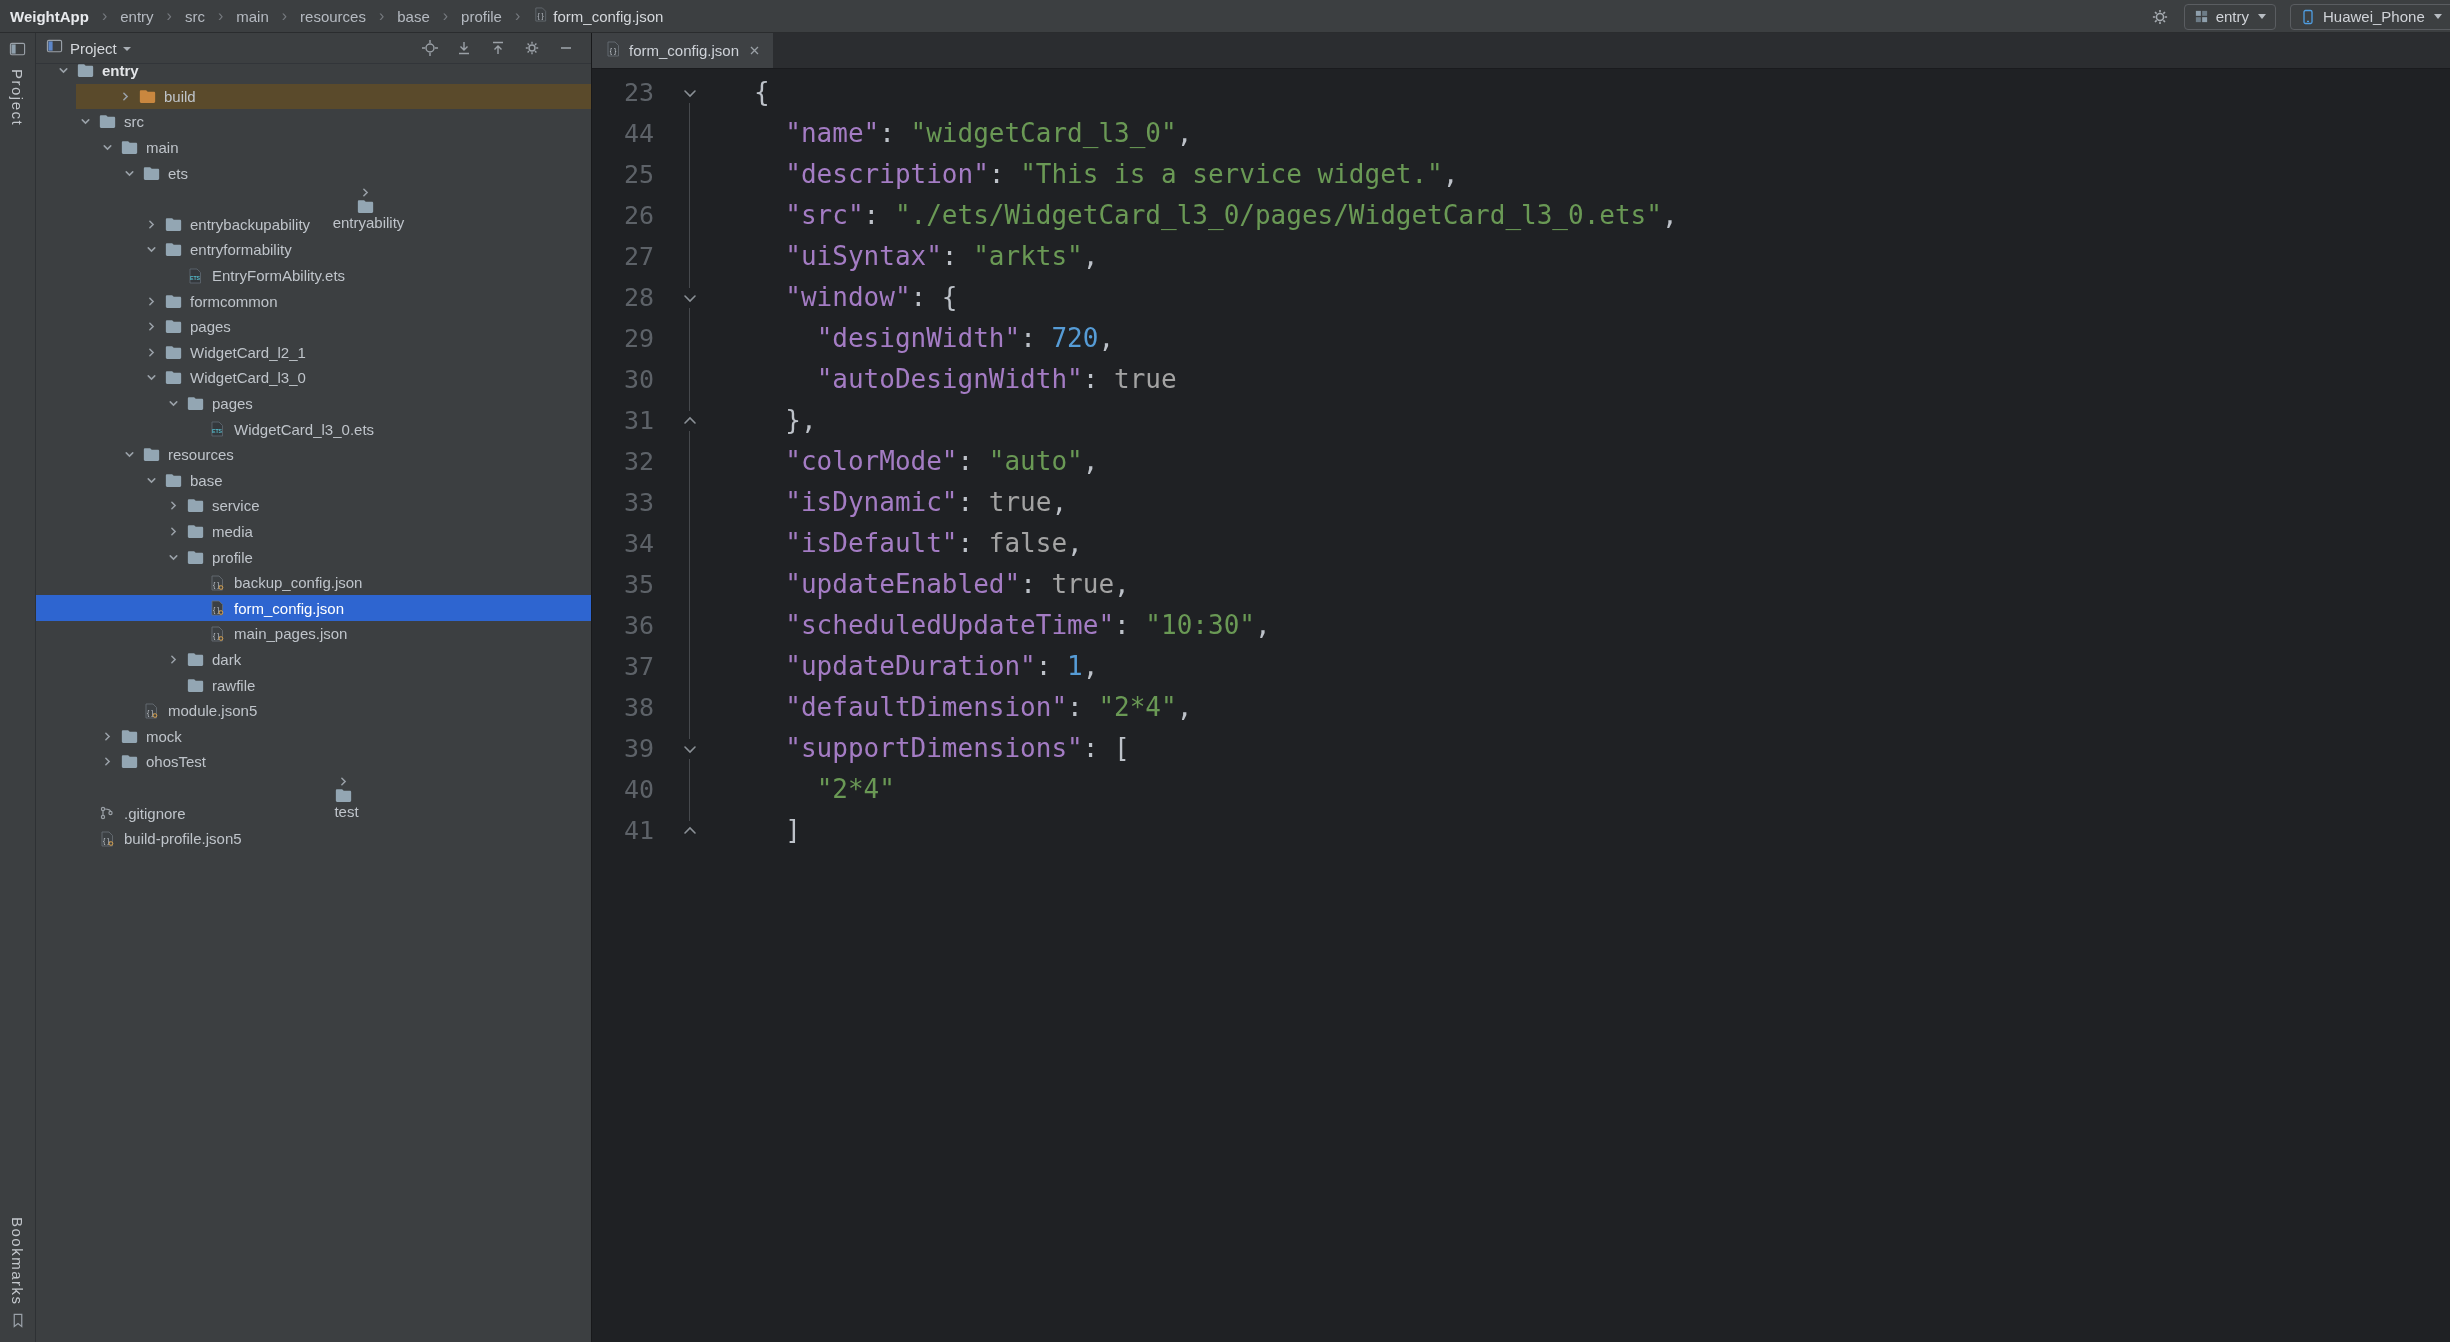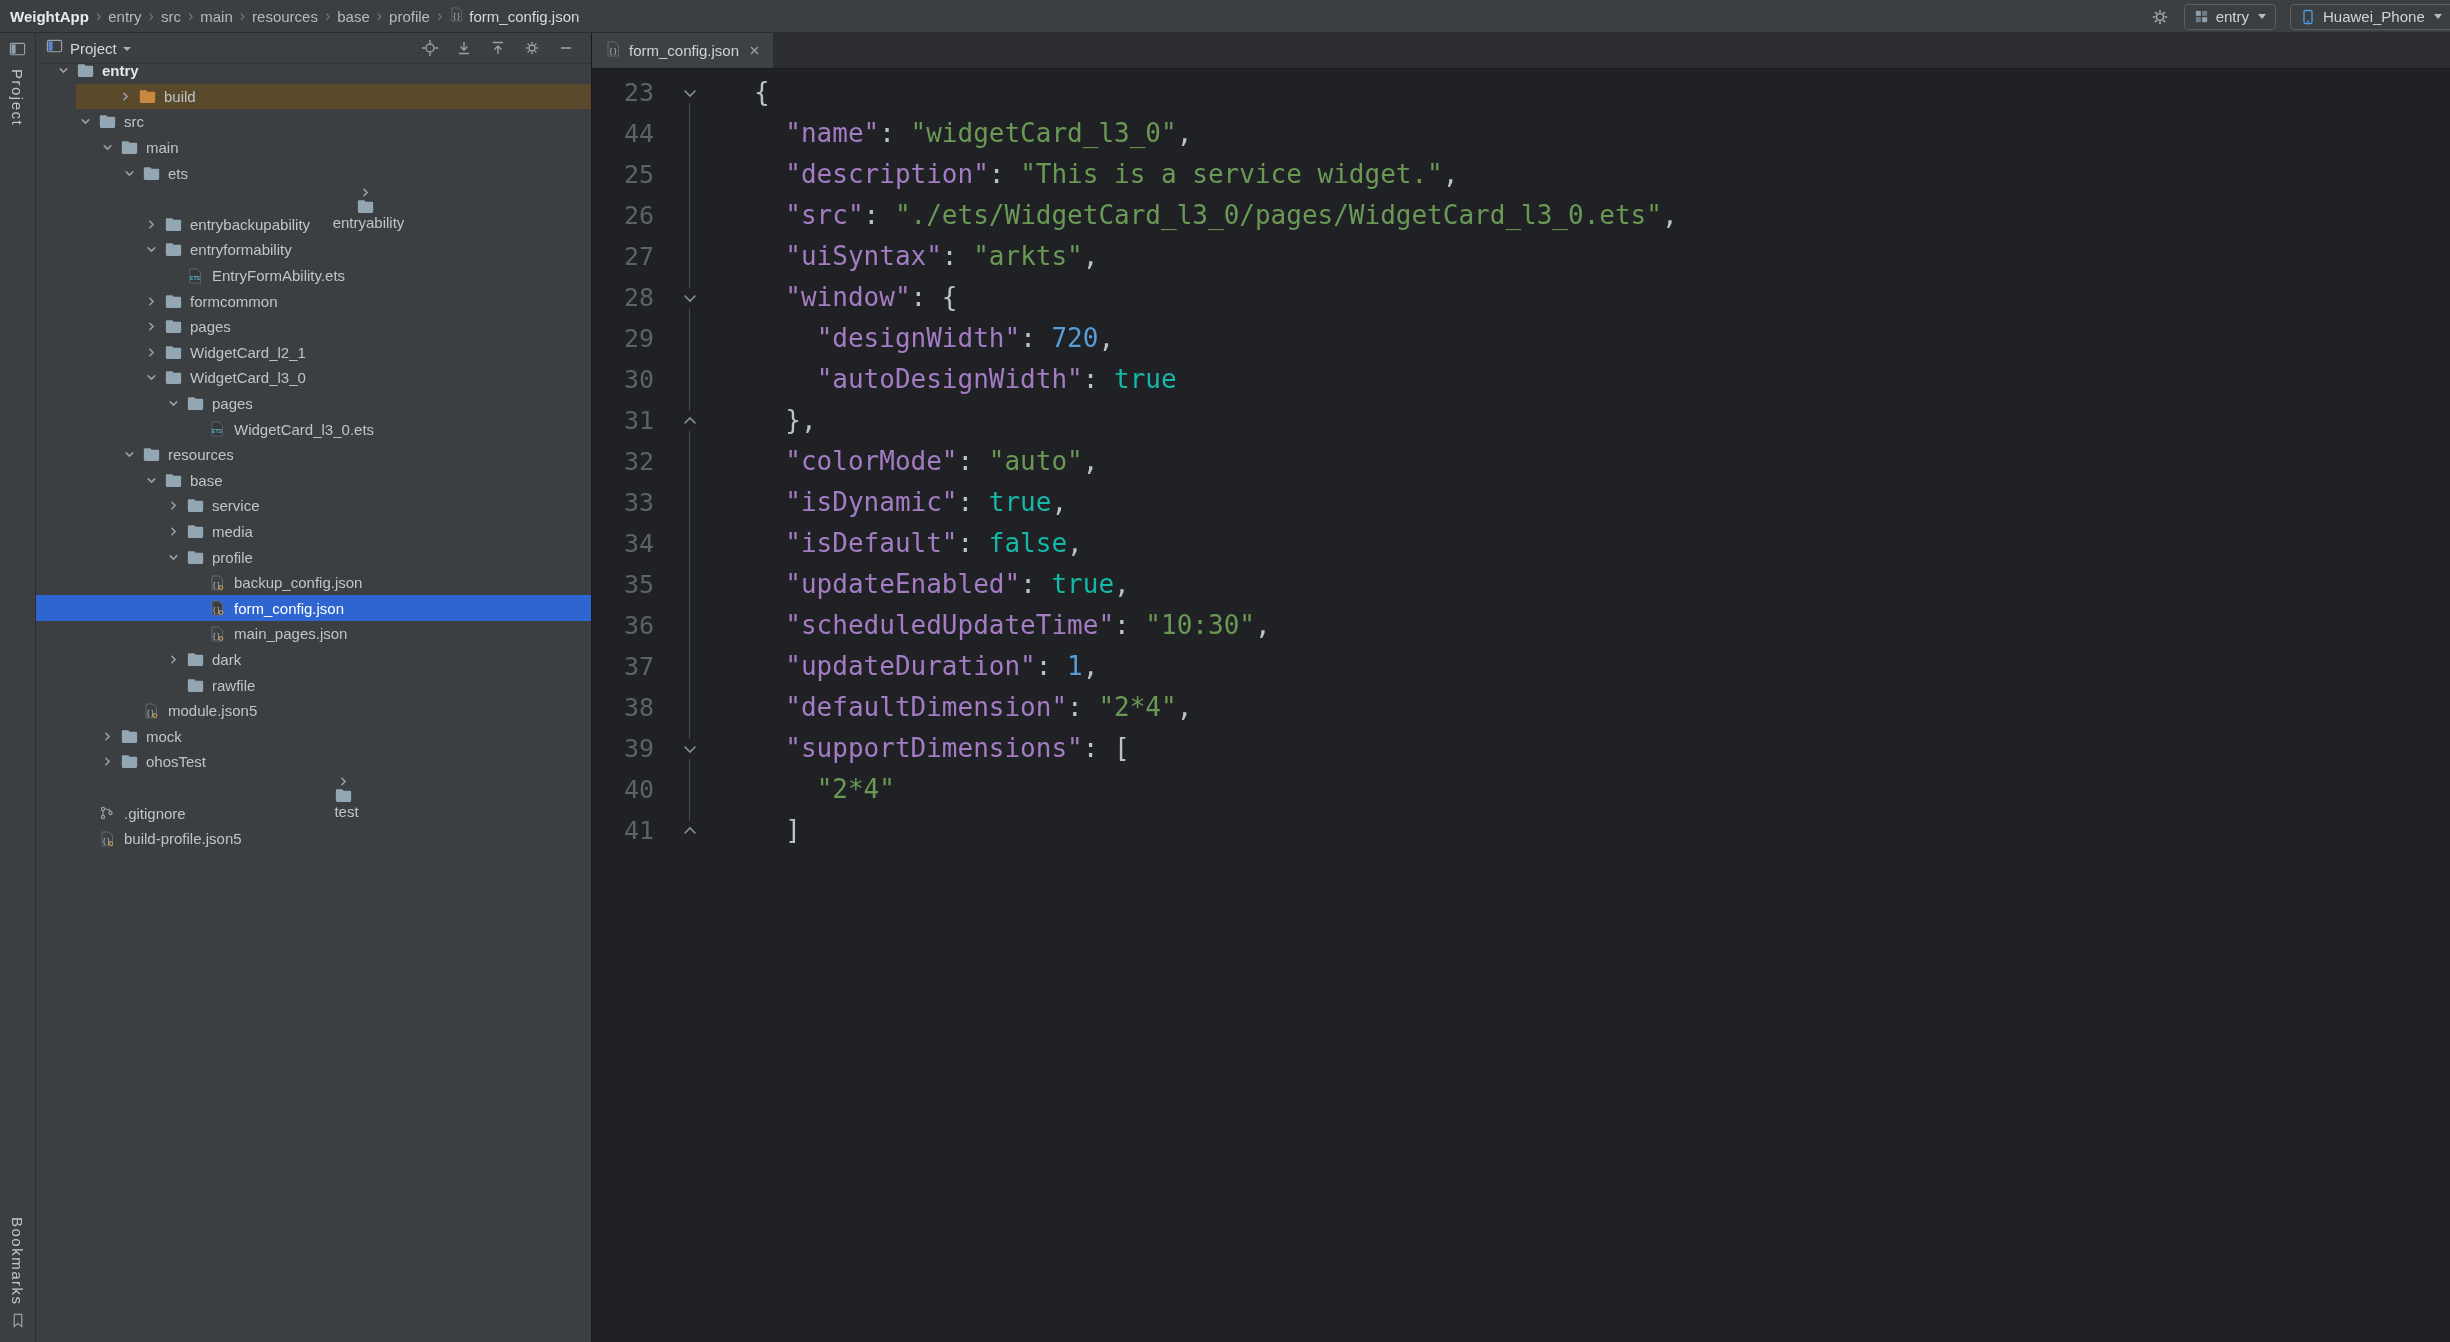--- a/index.html
+++ b/index.html
@@ -2,21 +2,21 @@
 <html><head>
 <meta charset="utf-8">
 <style>
   * { margin:0; padding:0; box-sizing:border-box; }
   html,body { width:2450px; height:1342px; overflow:hidden; background:#1f2124;
               font-family:"Liberation Sans", sans-serif; }
 
   
   #topbar { position:relative; height:33px; background:#3c3f41; border-bottom:1px solid #2a2c2e;
             display:flex; align-items:center; padding:0 10px; color:#b5bac1; font-size:15px; }
-  #crumbs { display:flex; align-items:center; gap:6px; white-space:nowrap; }
+  #crumbs { display:flex; align-items:center; gap:12px; white-space:nowrap; }
   .crumb { color:#b5bac1; }
   .crumb.app { color:#e8eaed; font-weight:bold; }
   .crumb-sep { color:#75797e; font-size:16px; padding:0 1px; }
   .crumb-file { display:flex; align-items:center; gap:5px; color:#d5d8dc; }
   #topbar-right { position:absolute; right:0; top:0; height:33px; display:flex; align-items:center; gap:14px; padding-right:0; }
   .combo { display:flex; align-items:center; gap:7px; height:26px; padding:0 9px;
            border:1px solid #5a5d61; border-radius:4px; color:#d0d3d8; font-size:15px; background:#3c3f41; }
   .combo .caret { width:0; height:0; border-left:4.5px solid transparent; border-right:4.5px solid transparent;
                   border-top:5px solid #b7bcc2; margin-left:2px; }
   #device-combo { width:186px; flex:none; margin-right:-26px; }
@@ -65,21 +65,21 @@
   .ln { width:62px; flex:none; text-align:right; font-family:"DejaVu Sans Mono", monospace;
         font-size:25px; color:#5d6268; }
   .fold { width:72px; flex:none; display:flex; justify-content:center; align-items:center; }
   .fold svg { background:#1f2124; }
   .code { font-family:"DejaVu Sans Mono", monospace; font-size:26px; line-height:41px;
           white-space:pre; padding-left:28px; }
   .tk-p { color:#bdc2c9; }
   .tk-k { color:#a47cc4; }
   .tk-s { color:#6a9955; }
   .tk-n { color:#569cd6; }
-  .tk-w { color:#14b8a6; }
+  .tk-w { color:#a3a3a3; }
 </style>
 </head>
 <body>
 
 <header id="topbar">
   <div id="crumbs">
       <span class="crumb app">WeightApp</span>
       <span class="crumb-sep">›</span>
       <span class="crumb">entry</span>
       <span class="crumb-sep">›</span>

